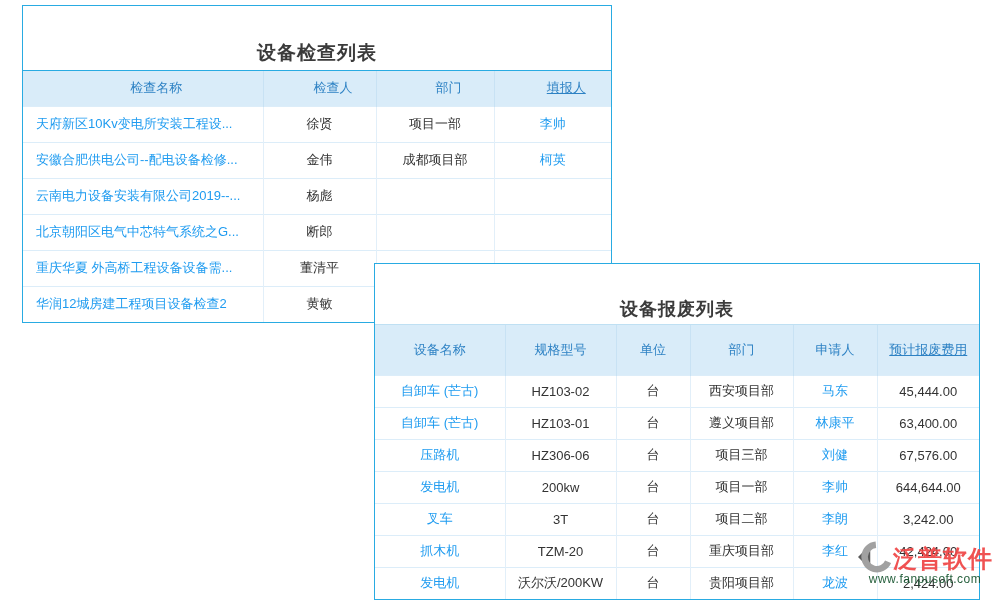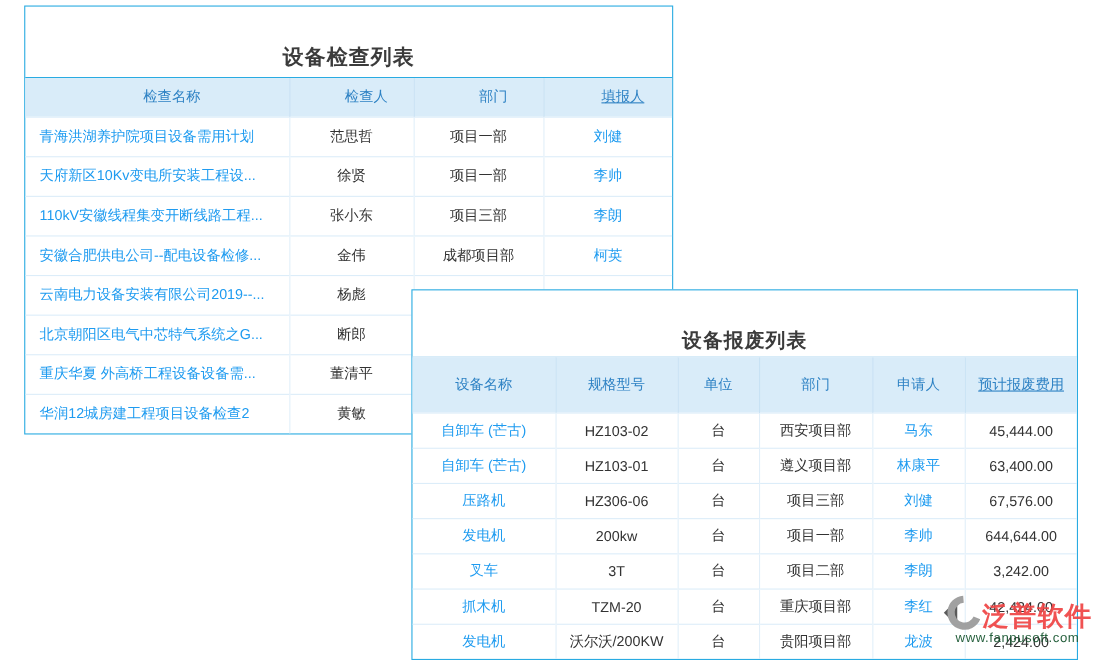--- a/index.html
+++ b/index.html
@@ -58,36 +58,24 @@
     <thead>
       <tr>
         <th>检查名称</th>
         <th>检查人</th>
         <th>部门</th>
         <th>填报人</th>
       </tr>
     </thead>
     <tbody>
       <tr>
-        <td class="name-cell link">青海洪湖养护院项目设备需用计划</td>
-        <td>范思哲</td>
-        <td>项目一部</td>
-        <td class="link">刘健</td>
-      </tr>
-      <tr>
         <td class="name-cell link">天府新区10Kv变电所安装工程设...</td>
         <td>徐贤</td>
         <td>项目一部</td>
         <td class="link">李帅</td>
-      </tr>
-      <tr>
-        <td class="name-cell link">110kV安徽线程集变开断线路工程...</td>
-        <td>张小东</td>
-        <td>项目三部</td>
-        <td class="link">李朗</td>
       </tr>
       <tr>
         <td class="name-cell link">安徽合肥供电公司--配电设备检修...</td>
         <td>金伟</td>
         <td>成都项目部</td>
         <td class="link">柯英</td>
       </tr>
       <tr>
         <td class="name-cell link">云南电力设备安装有限公司2019--...</td>
         <td>杨彪</td>

